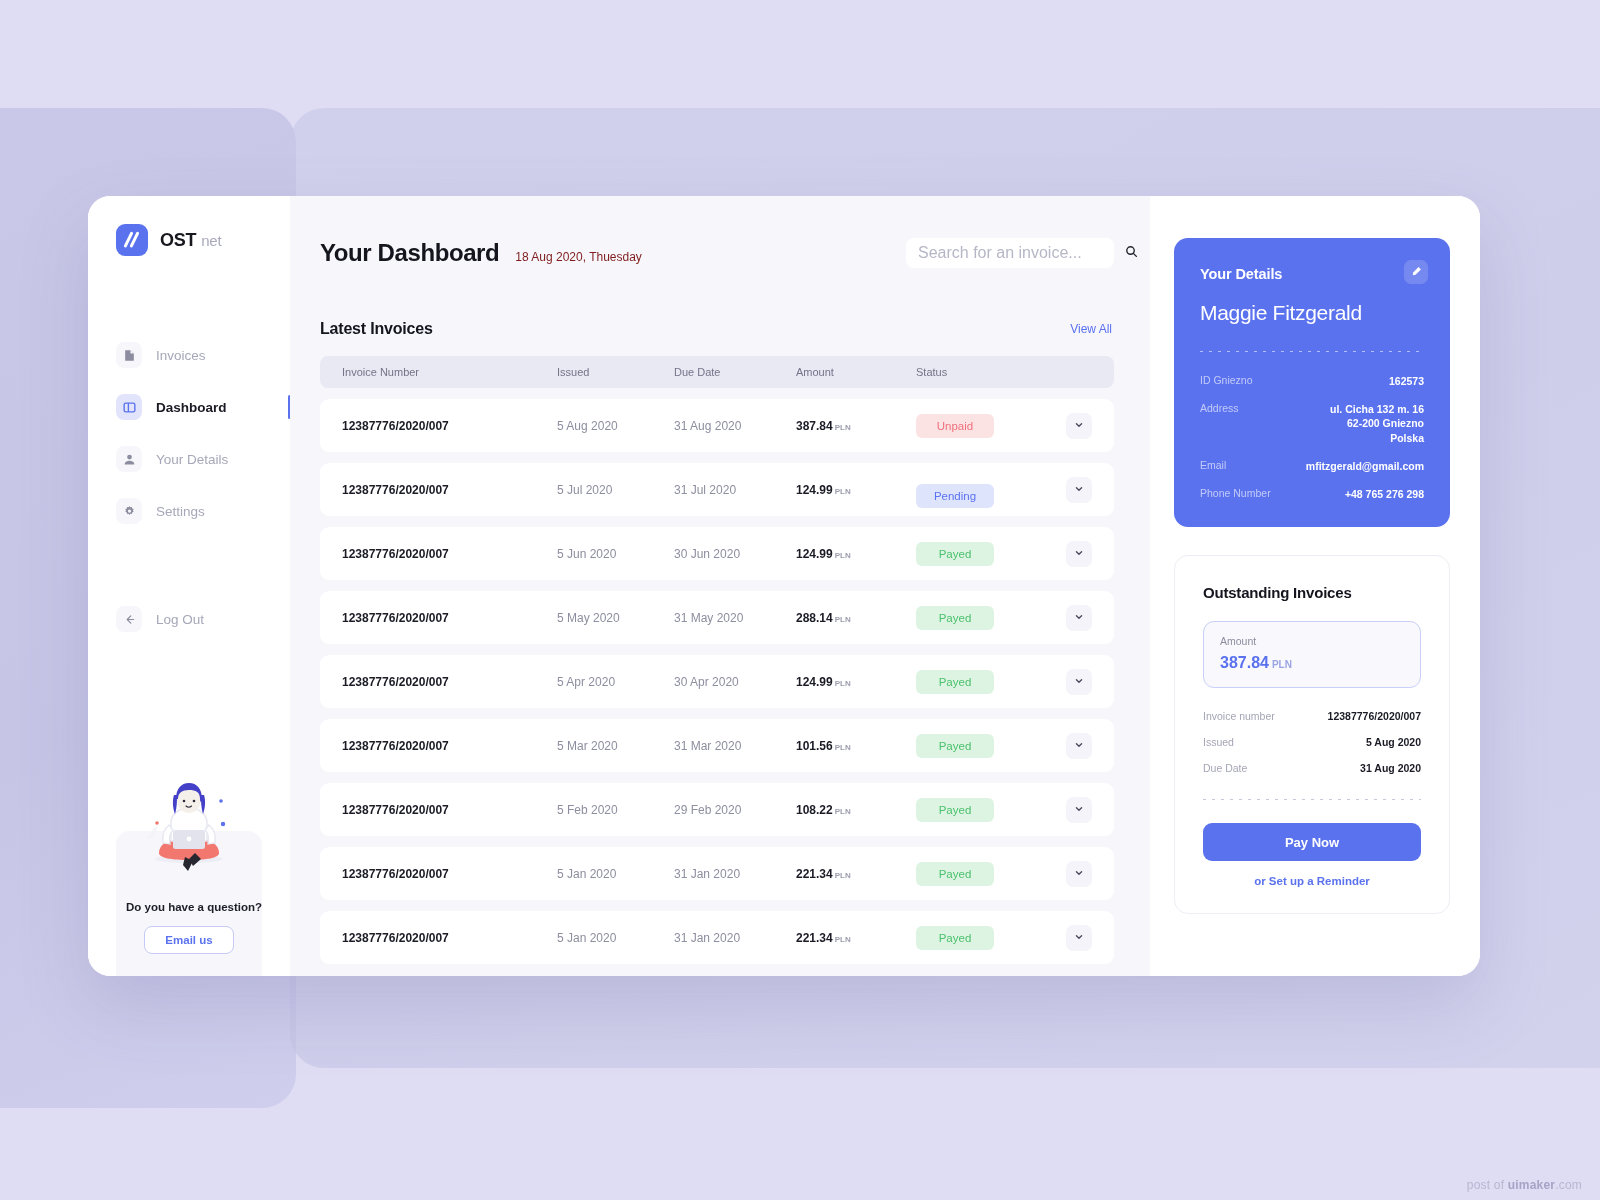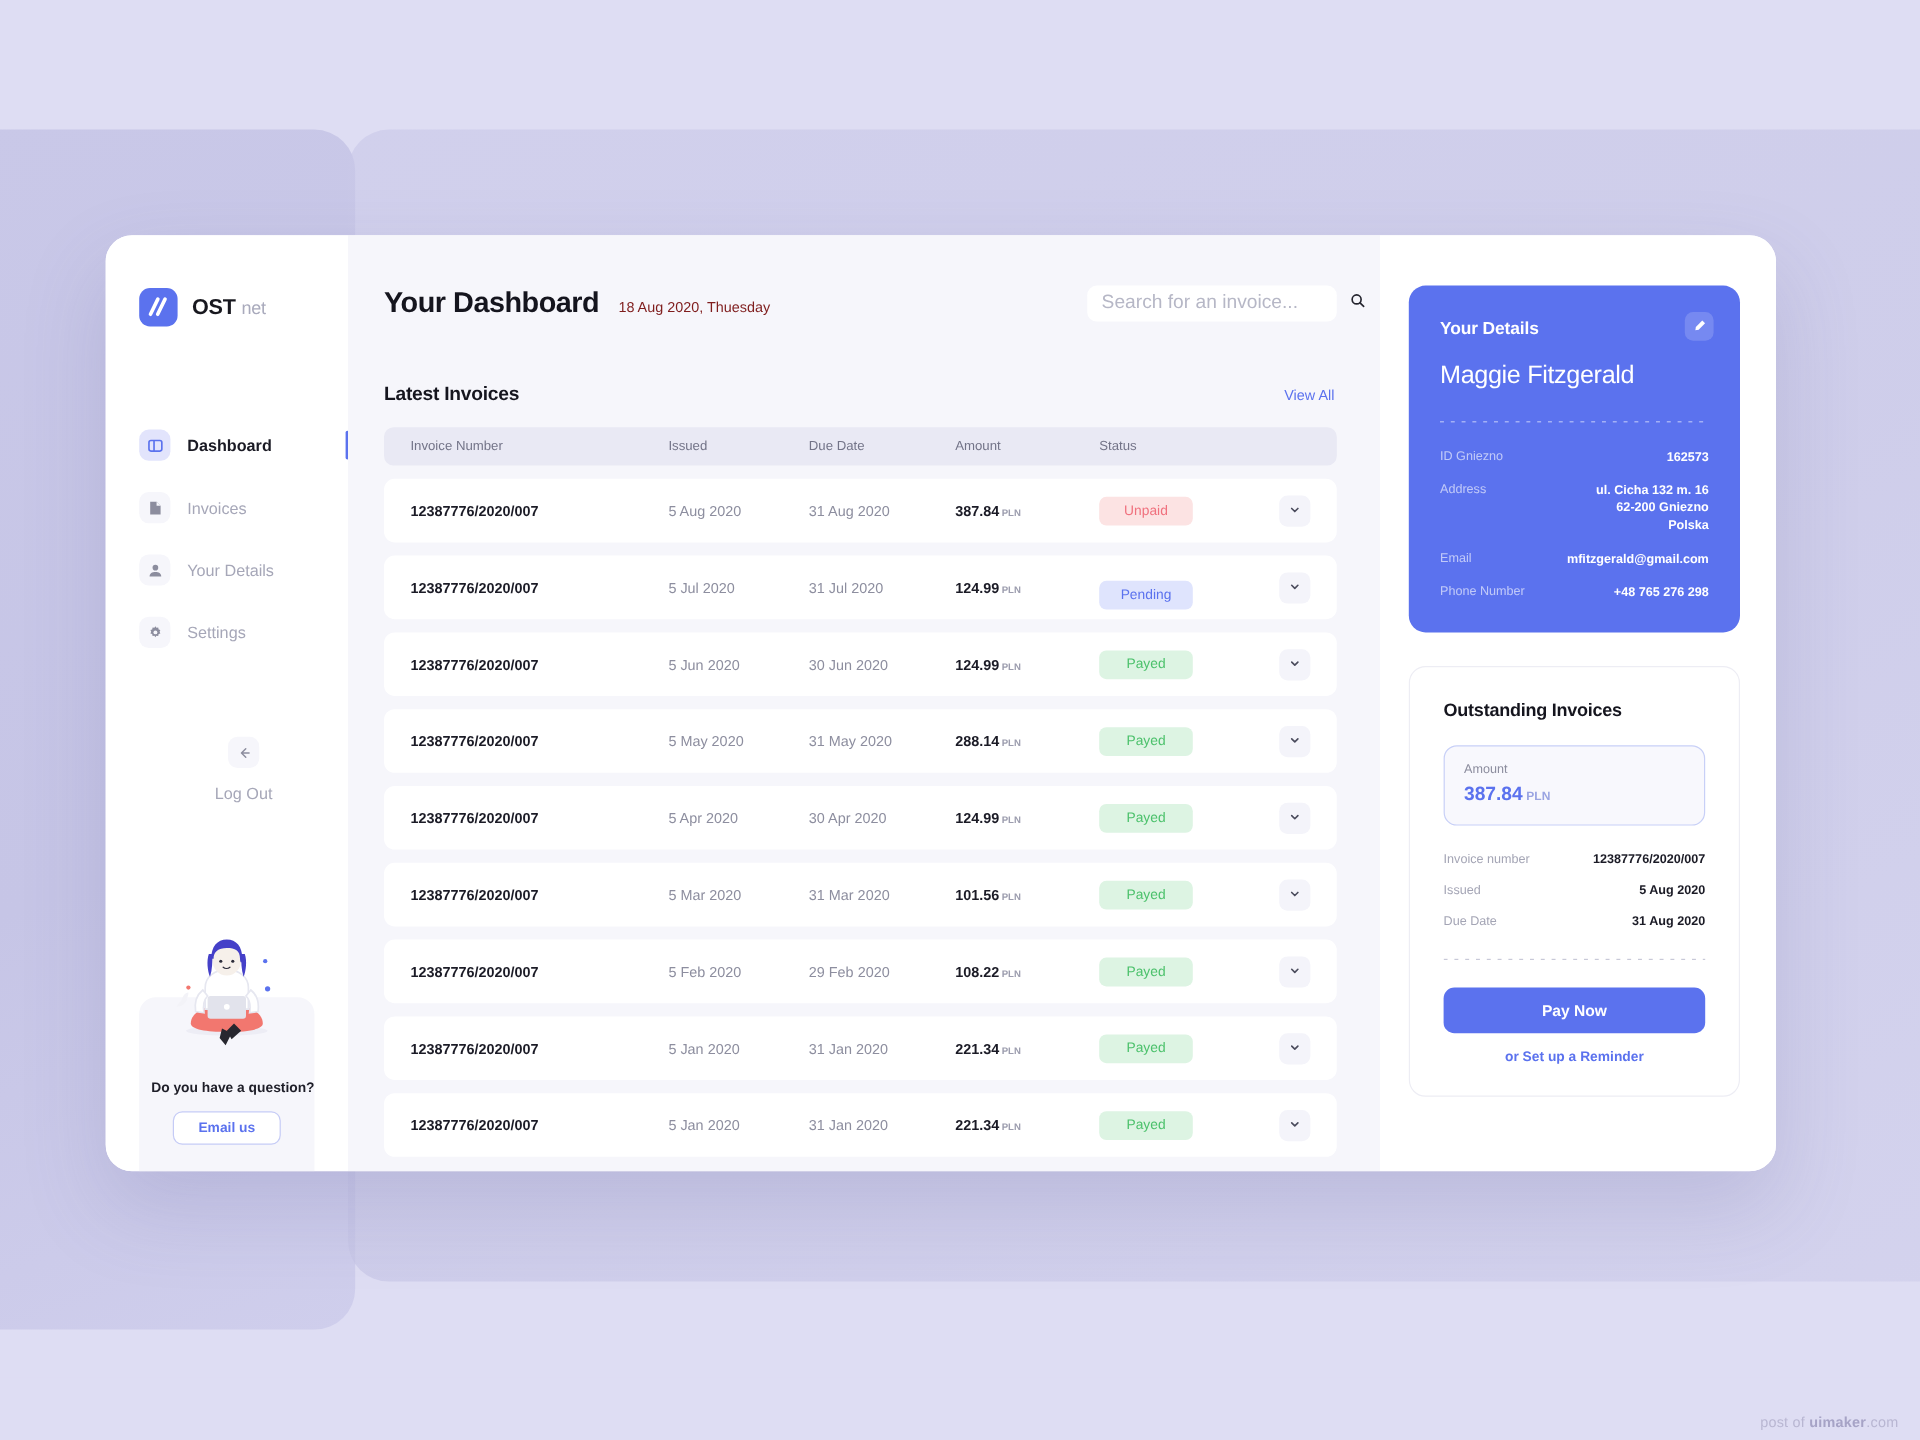--- a/index.html
+++ b/index.html
@@ -68,21 +68,21 @@
     overflow: hidden;
     box-shadow: 0 30px 70px rgba(90, 88, 150, .18);
   }
 
   
   .sidebar {
     width: 202px;
     background: #FFFFFF;
     flex: 0 0 202px;
     position: relative;
-    padding: 44px 0 0 0;
+    padding: 28px 0 0 0;
   }
   .brand {
     display: flex;
     align-items: center;
     gap: 12px;
     padding-left: 28px;
     margin-bottom: 78px;
   }
   .brand-mark {
     width: 32px; height: 32px;
@@ -139,21 +139,21 @@
   .nav-item.active .nav-label { color: #1A1A24; font-weight: 700; }
   .nav-item.active::after {
     content: "";
     position: absolute;
     right: -1px; top: 9px;
     width: 3px; height: 24px;
     background: #5B72EE;
     border-radius: 3px;
   }
 
-  .logout { margin-top: 66px; flex-direction: column; }
+  .logout { margin-top: 66px; }
 
   .help-card {
     position: absolute;
     left: 28px;
     bottom: 0;
     width: 146px;
     background: #F6F6FB;
     border-radius: 14px 14px 0 0;
     padding: 70px 10px 22px;
     text-align: center;
@@ -485,38 +485,38 @@
     <div class="brand">
       <div class="brand-mark">
         <i class="s1"></i>
           <i class="s2"></i>
       </div>
       <div class="brand-text"><span style="color:#18181F;font-weight:700;font-size:18px">OST</span> <span>net</span></div>
     </div>
 
     <nav class="nav">
 
+      <div class="nav-item">
+        <span class="nav-ico">
+          <svg width="11" height="13" viewBox="0 0 12 15">
+              <path d="M1 1.4h6.1L11 5.2v8.4H1z" fill="#8C8D9E"></path>
+              <path d="M7.1 1.4v3.8H11" fill="#F6F6FB"></path>
+            </svg>
+        </span>
+        <span class="nav-label">Invoices</span>
+      </div>
+
       <div class="nav-item active">
         <span class="nav-ico">
           <svg width="13" height="13" viewBox="0 0 16 16">
               <rect x="1.4" y="2.6" width="13.2" height="10.8" rx="2" fill="none" stroke="#5B72EE" stroke-width="1.7"></rect>
               <line x1="6.6" y1="2.6" x2="6.6" y2="13.4" stroke="#5B72EE" stroke-width="1.7"></line>
             </svg>
         </span>
         <span class="nav-label">Dashboard</span>
-      </div>
-
-      <div class="nav-item">
-        <span class="nav-ico">
-          <svg width="11" height="13" viewBox="0 0 12 15">
-              <path d="M1 1.4h6.1L11 5.2v8.4H1z" fill="#8C8D9E"></path>
-              <path d="M7.1 1.4v3.8H11" fill="#F6F6FB"></path>
-            </svg>
-        </span>
-        <span class="nav-label">Invoices</span>
       </div>
 
       <div class="nav-item">
         <span class="nav-ico">
           <svg width="13" height="13" viewBox="0 0 16 16">
               <circle cx="8" cy="5" r="2.9" fill="#8C8D9E"></circle>
               <path d="M2 14c0-3.2 2.7-4.6 6-4.6S14 10.8 14 14z" fill="#8C8D9E"></path>
             </svg>
         </span>
         <span class="nav-label">Your Details</span>

